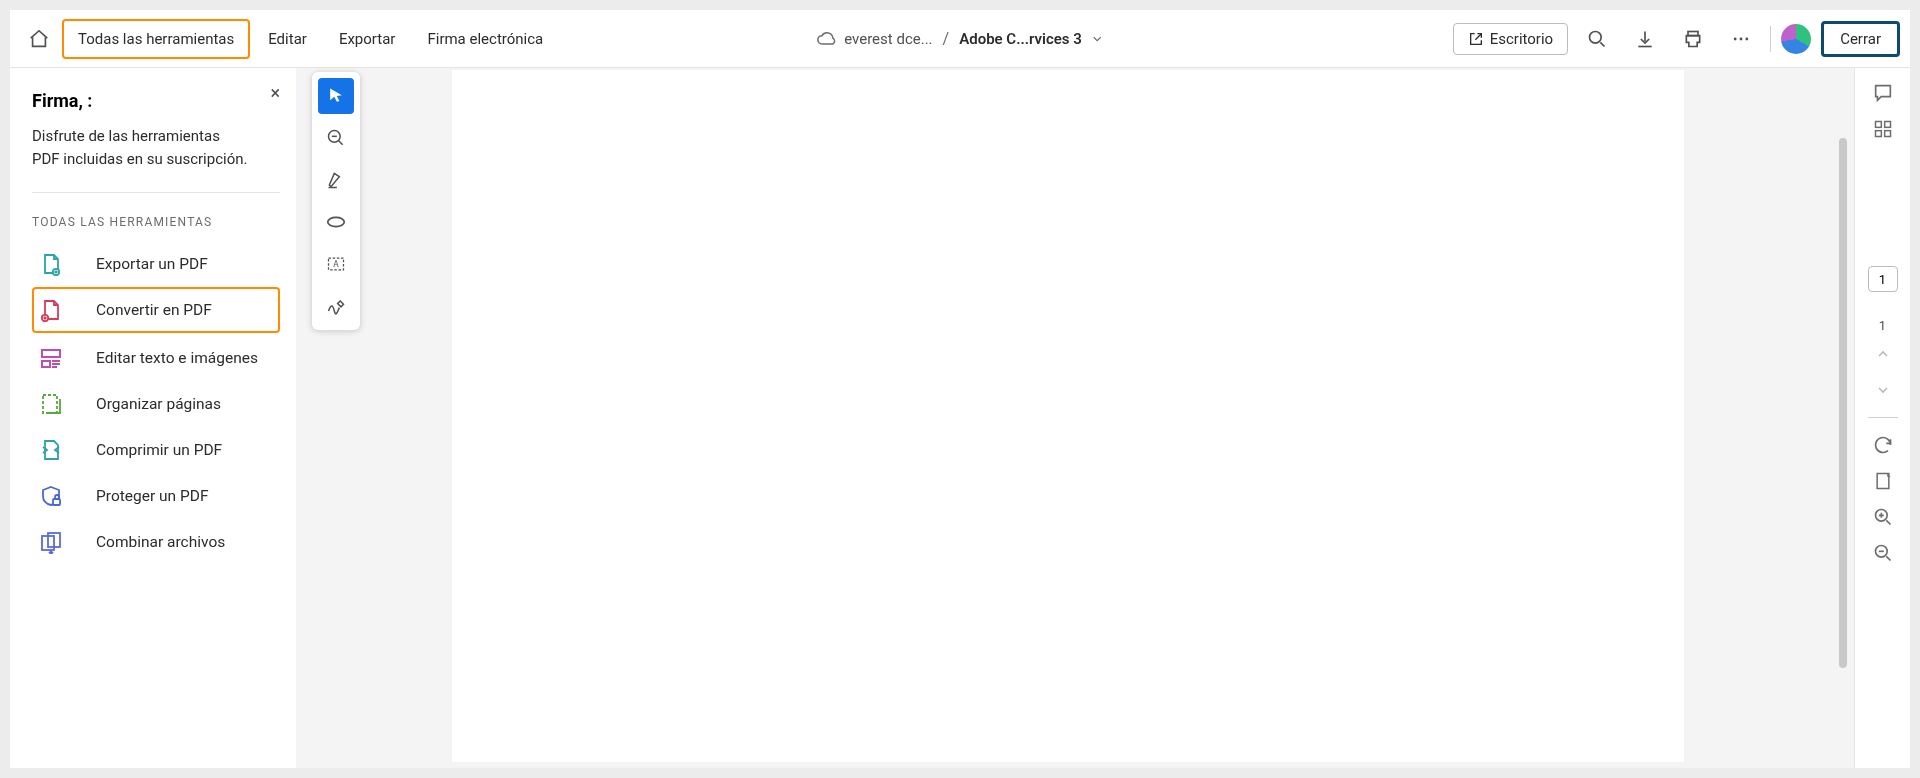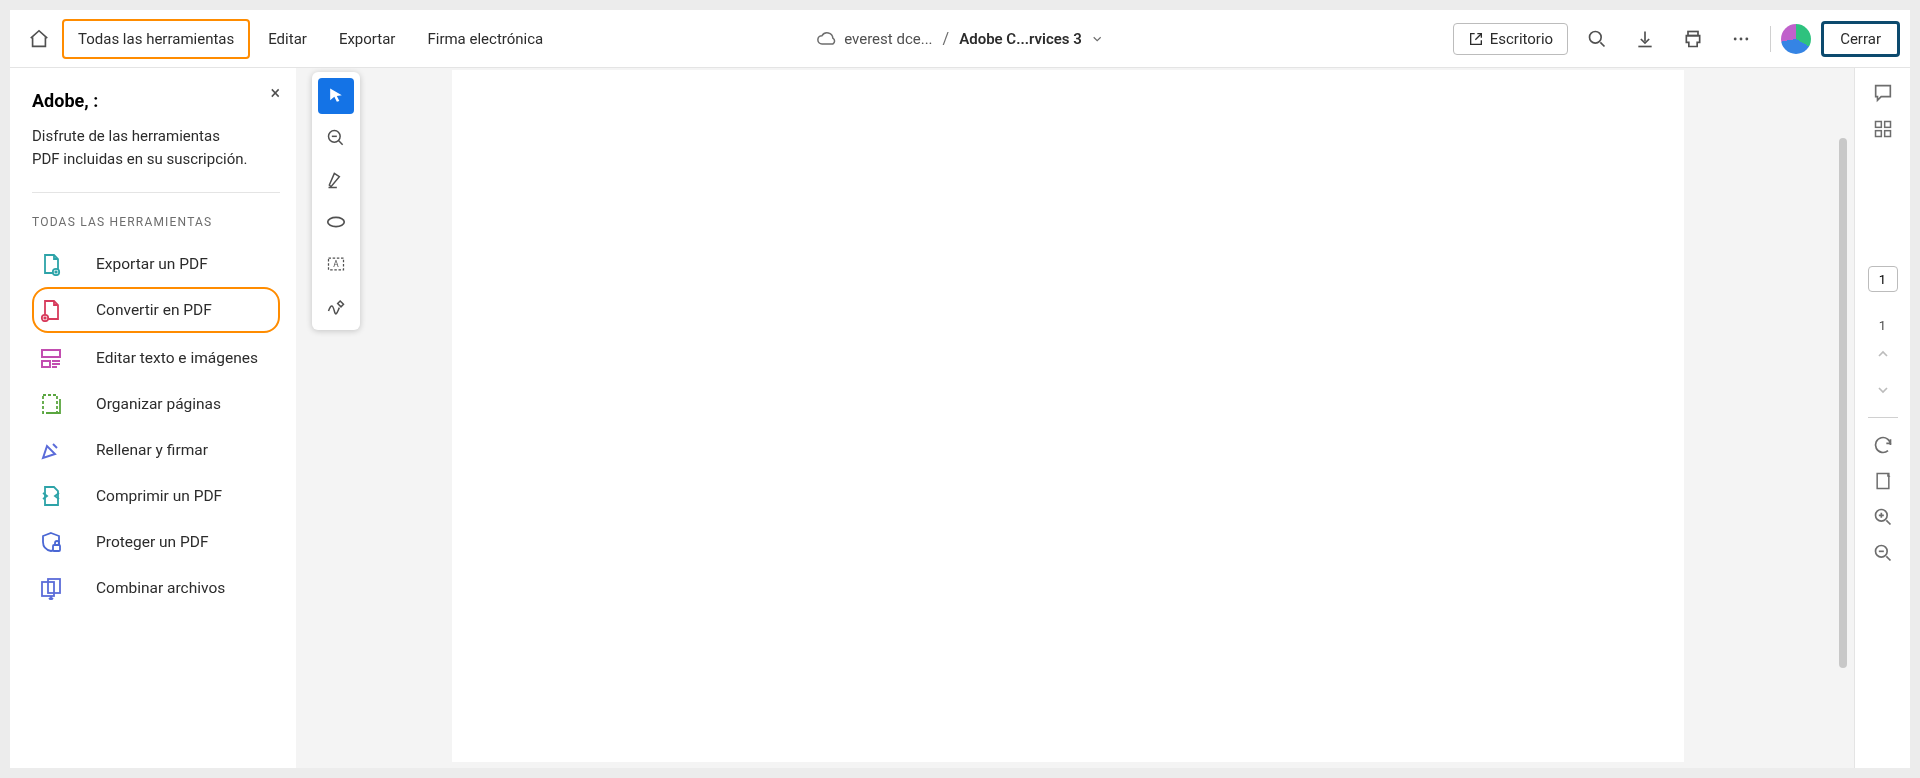--- a/index.html
+++ b/index.html
@@ -105,21 +105,21 @@
   .tool-item {
     display:flex; align-items:center; gap:32px;
     padding: 10px 6px;
     font-size:15.5px;
     color:#2c2c2c;
     cursor:pointer;
     border-radius:4px;
   }
   .tool-item.highlight {
     border:2.5px solid #ff8c00;
-    border-radius:16px;
+    border-radius:4px;
     padding:8px 4px;
     margin-bottom:2px;
   }
   .tool-ic { width:26px;height:26px; display:flex;align-items:center;justify-content:center; flex:none; }
 
   
   .float-tools {
     position:absolute; left:312px; top:72px;
     width:48px;
     background:#fff;
@@ -259,21 +259,21 @@
     <div style="width:1px;height:26px;background:#d0d0d0;"></div>
     <div class="avatar"></div>
     <div class="close-btn">Cerrar</div>
   </div>
 </div>
 
 <div class="body">
 
   <div class="side-panel">
     <div class="close-x">×</div>
-    <div class="greet">Adobe, :</div>
+    <div class="greet">Firma, :</div>
     <div class="sub">Disfrute de las herramientas PDF incluidas en su suscripción.</div>
     <div class="rule"></div>
     <div class="section-h">TODAS LAS HERRAMIENTAS</div>
 
     <div class="tool-item">
       <span class="tool-ic">
         <svg width="24" height="24" viewBox="0 0 24 24" fill="none" stroke="#2da3a8" stroke-width="1.8">
             <path d="M6 3h9l4 4v14H6z"></path>
             <path d="M15 3v4h4"></path>
             <circle cx="17" cy="20" r="3.2" fill="#fff" stroke="#2da3a8"></circle>
@@ -309,29 +309,20 @@
     <div class="tool-item">
       <span class="tool-ic">
         <svg width="24" height="24" viewBox="0 0 24 24" fill="none" stroke="#5aa63f" stroke-width="1.8" stroke-dasharray="3 2">
             <rect x="4" y="3" width="14" height="18"></rect>
             <path d="M21 7v14H8" stroke-dasharray="0"></path>
           </svg>
       </span>
       <span>Organizar páginas</span>
     </div>
 
-    <div class="tool-item">
-      <span class="tool-ic">
-        <svg width="24" height="24" viewBox="0 0 24 24" fill="none" stroke="#5b6cd9" stroke-width="2">
-            <path d="M4 20l4-12 8 8-12 4z"></path>
-            <path d="M14 6l4 4"></path>
-          </svg>
-      </span>
-      <span>Rellenar y firmar</span>
-    </div>
 
     <div class="tool-item">
       <span class="tool-ic">
         <svg width="24" height="24" viewBox="0 0 24 24" fill="none" stroke="#2da3a8" stroke-width="1.8">
             <path d="M6 3h9l4 4v14H6z"></path>
             <path d="M4 9l4 3-4 3M20 9l-4 3 4 3"></path>
           </svg>
       </span>
       <span>Comprimir un PDF</span>
     </div>

